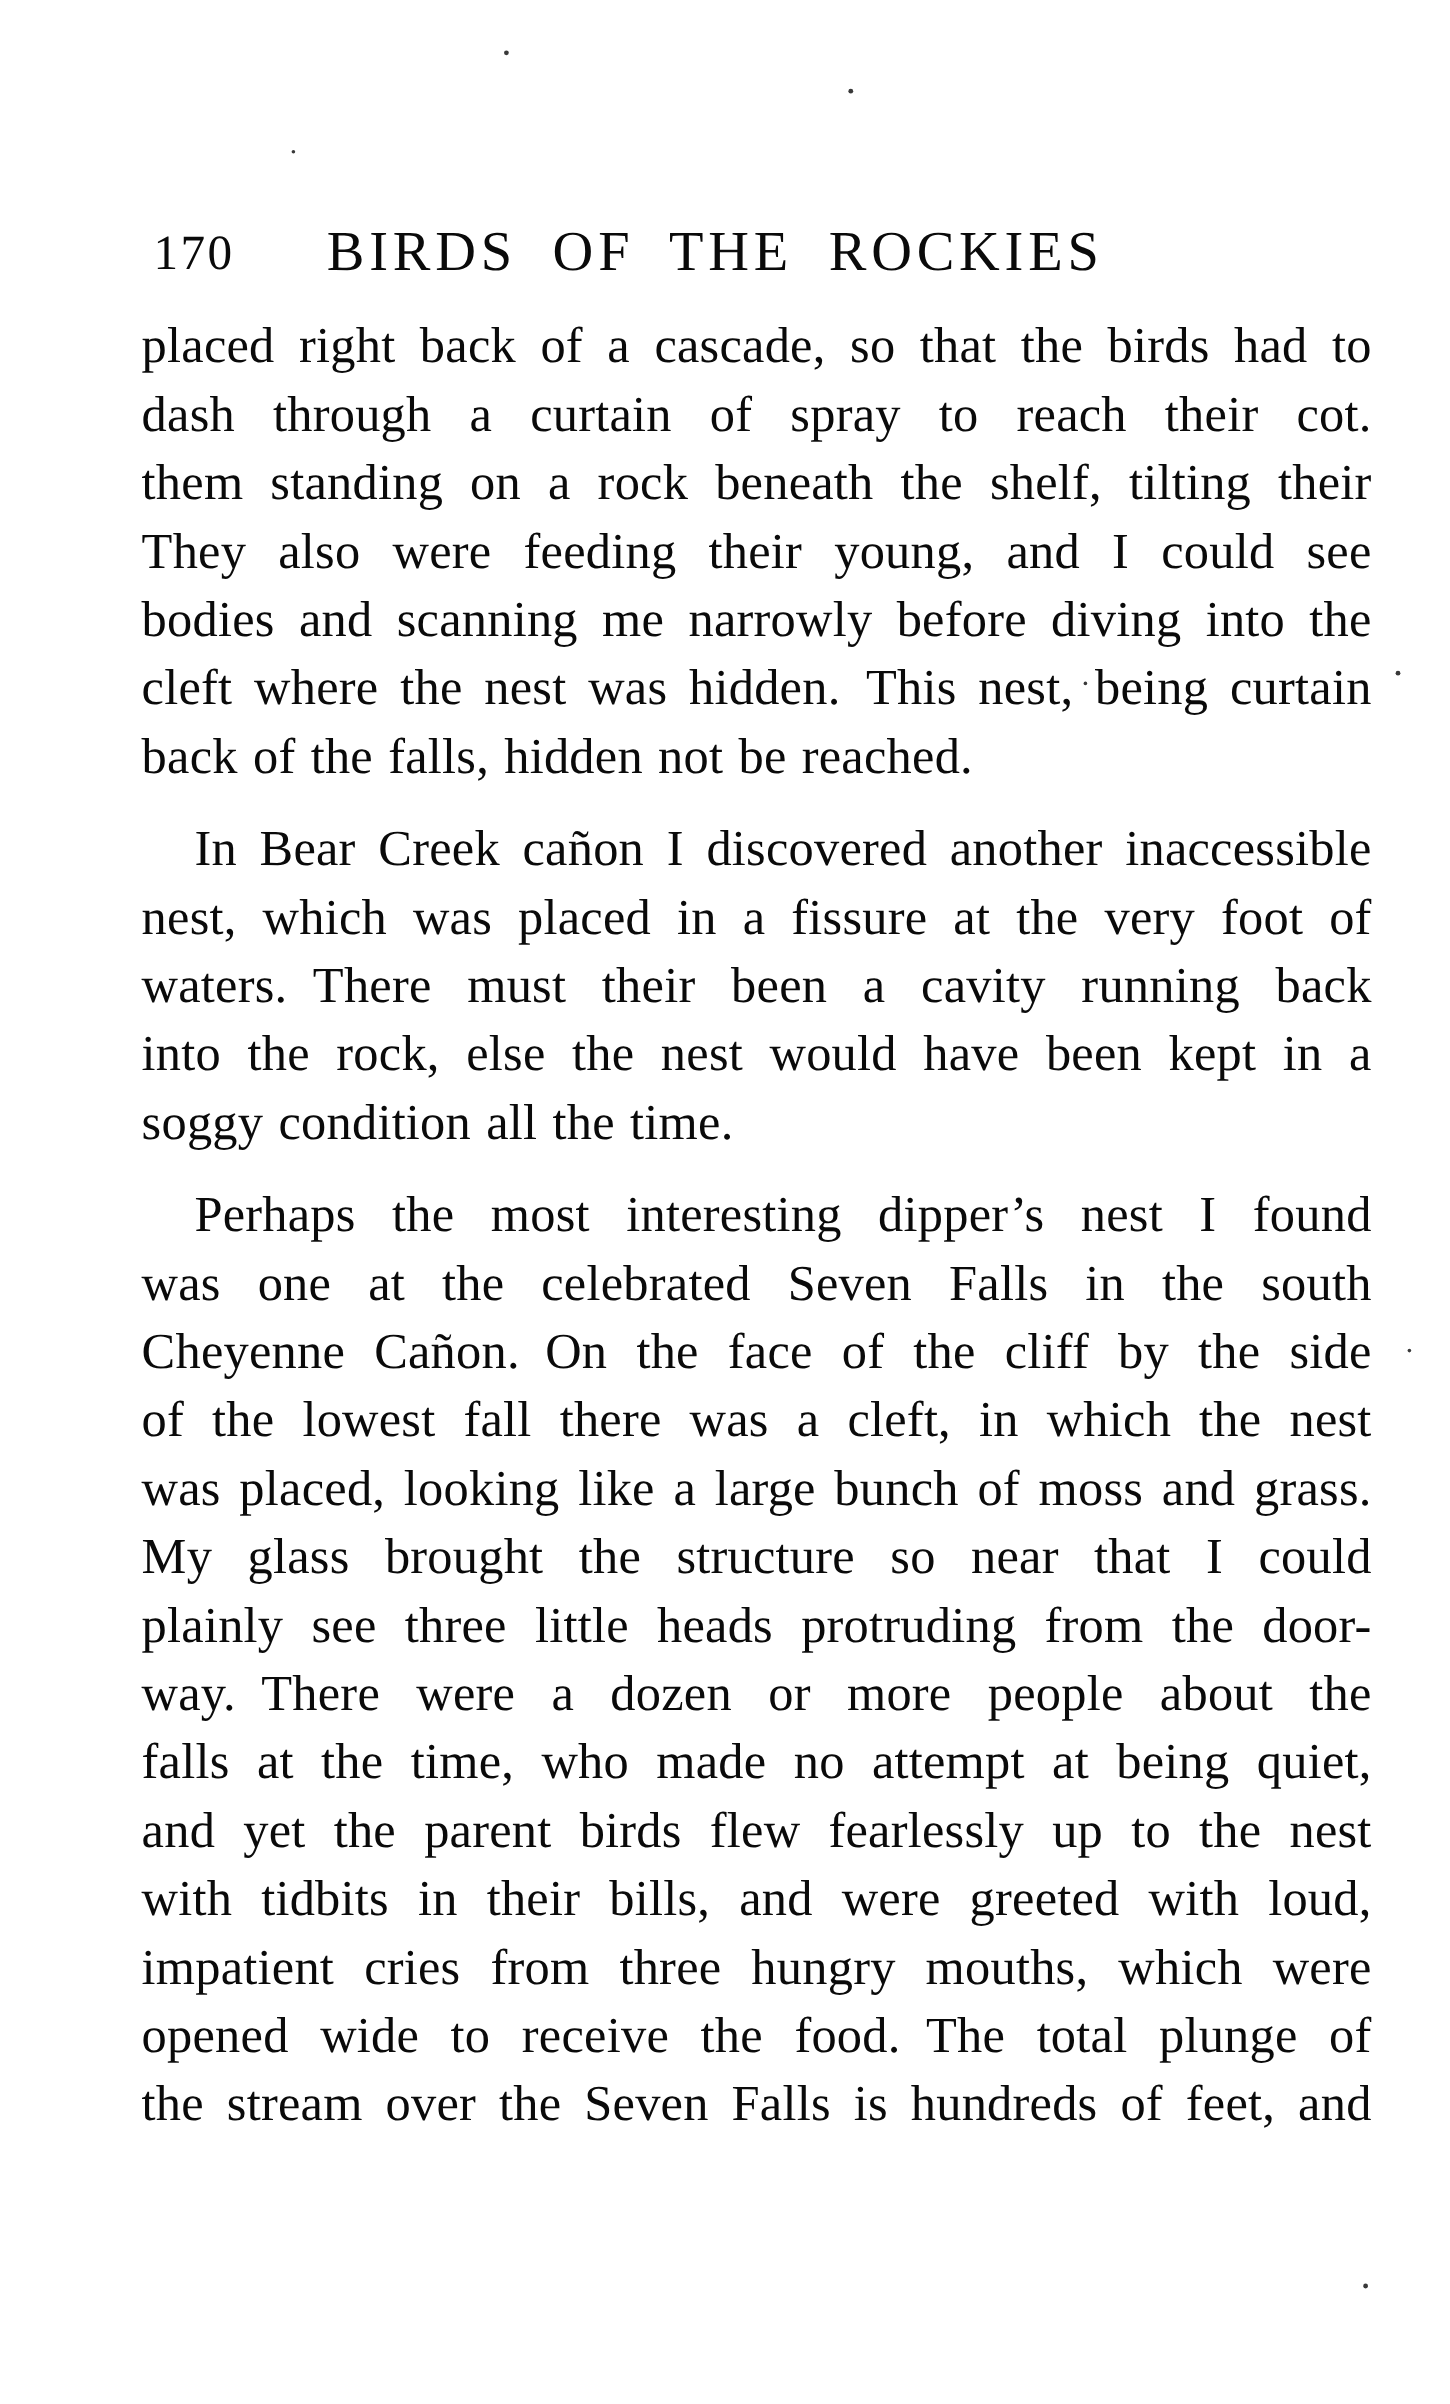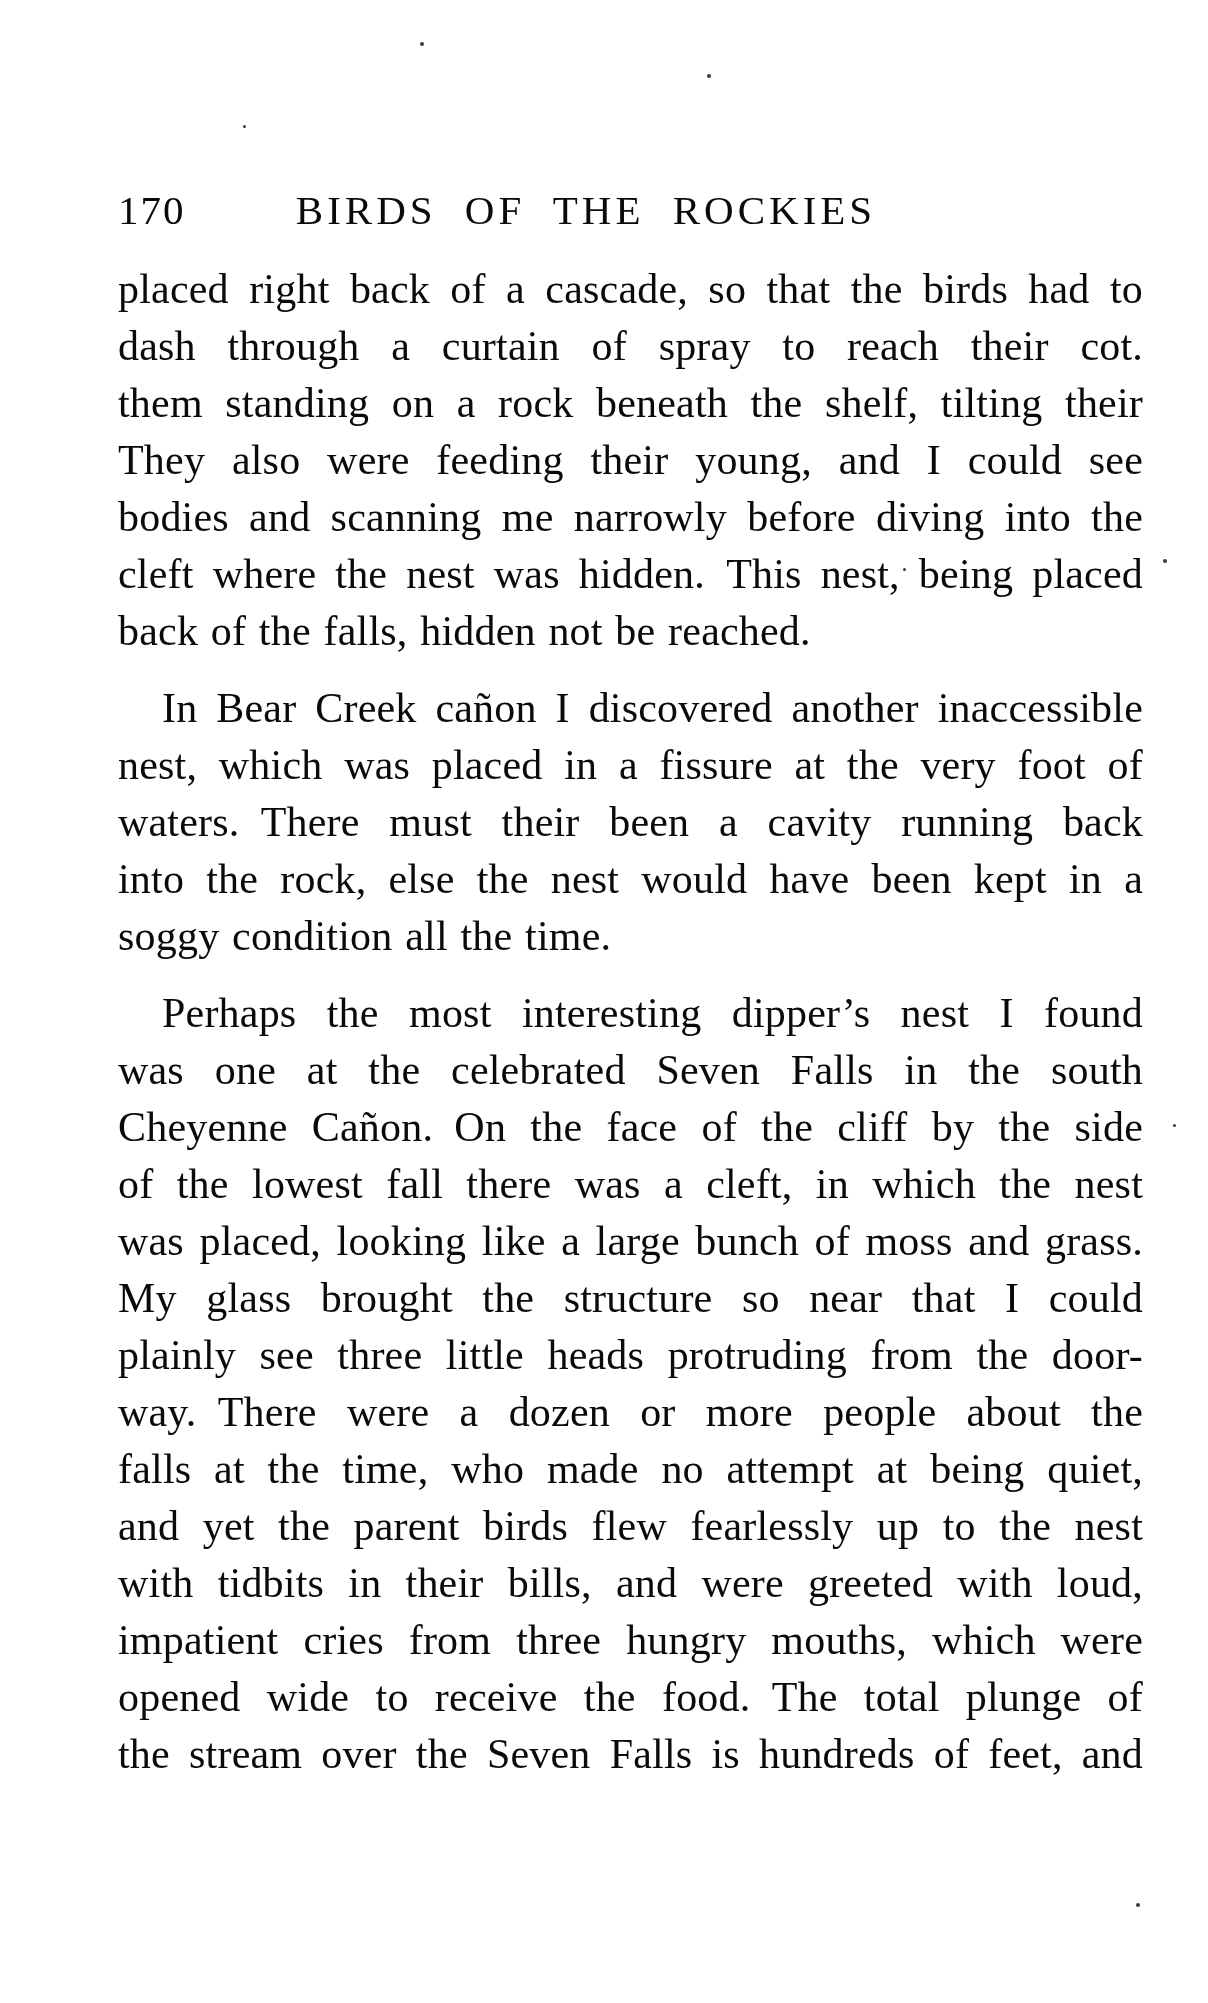--- a/index.html
+++ b/index.html
@@ -16,38 +16,38 @@
     color: #0a0a0a;
   }
   .scan-page {
     position: absolute;
     inset: 0;
     background: #ffffff;
   }
   .page-header {
     position: absolute;
     top: 186px;
-    left: 118px;
+    left: 128px;
     width: 1025px;
     height: 48px;
   }
   .page-number {
     position: absolute;
     left: 0;
     top: 0;
     font-size: 41px;
     line-height: 48px;
     letter-spacing: 2px;
   }
   .running-title {
     position: absolute;
     left: 468px; 
     top: 0;
     transform: translateX(-50%);
-    font-size: 41px;
+    font-size: 47px;
     line-height: 48px;
     letter-spacing: 4px;
     word-spacing: 14px;
     white-space: nowrap;
   }
   .text-block {
     position: absolute;
     top: 261px;
     left: 118px;
     width: 1025px;
@@ -87,21 +87,21 @@
     <span class="page-number">170</span>
     <span class="running-title">BIRDS OF THE ROCKIES</span>
   </div>
 
   <div class="text-block">
       <div class="line just">placed right back of a cascade, so that the birds had to</div>
       <div class="line just">dash through a curtain of spray to reach their cot.</div>
       <div class="line just">them standing on a rock beneath the shelf, tilting their</div>
       <div class="line just">They also were feeding their young, and I could see</div>
       <div class="line just">bodies and scanning me narrowly before diving into the</div>
-      <div class="line just">cleft where the nest was hidden. This nest, being placed</div>
+      <div class="line just">cleft where the nest was hidden. This nest, being curtain</div>
       <div class="line left">back of the falls, hidden not be reached.</div>
       <div class="line just indent">In Bear Creek cañon I discovered another inaccessible</div>
       <div class="line just">nest, which was placed in a fissure at the very foot of</div>
       <div class="line just">waters. There must their been a cavity running back</div>
       <div class="line just">into the rock, else the nest would have been kept in a</div>
       <div class="line left">soggy condition all the time.</div>
       <div class="line just indent">Perhaps the most interesting dipper’s nest I found</div>
       <div class="line just">was one at the celebrated Seven Falls in the south</div>
       <div class="line just">Cheyenne Cañon. On the face of the cliff by the side</div>
       <div class="line just">of the lowest fall there was a cleft, in which the nest</div>

